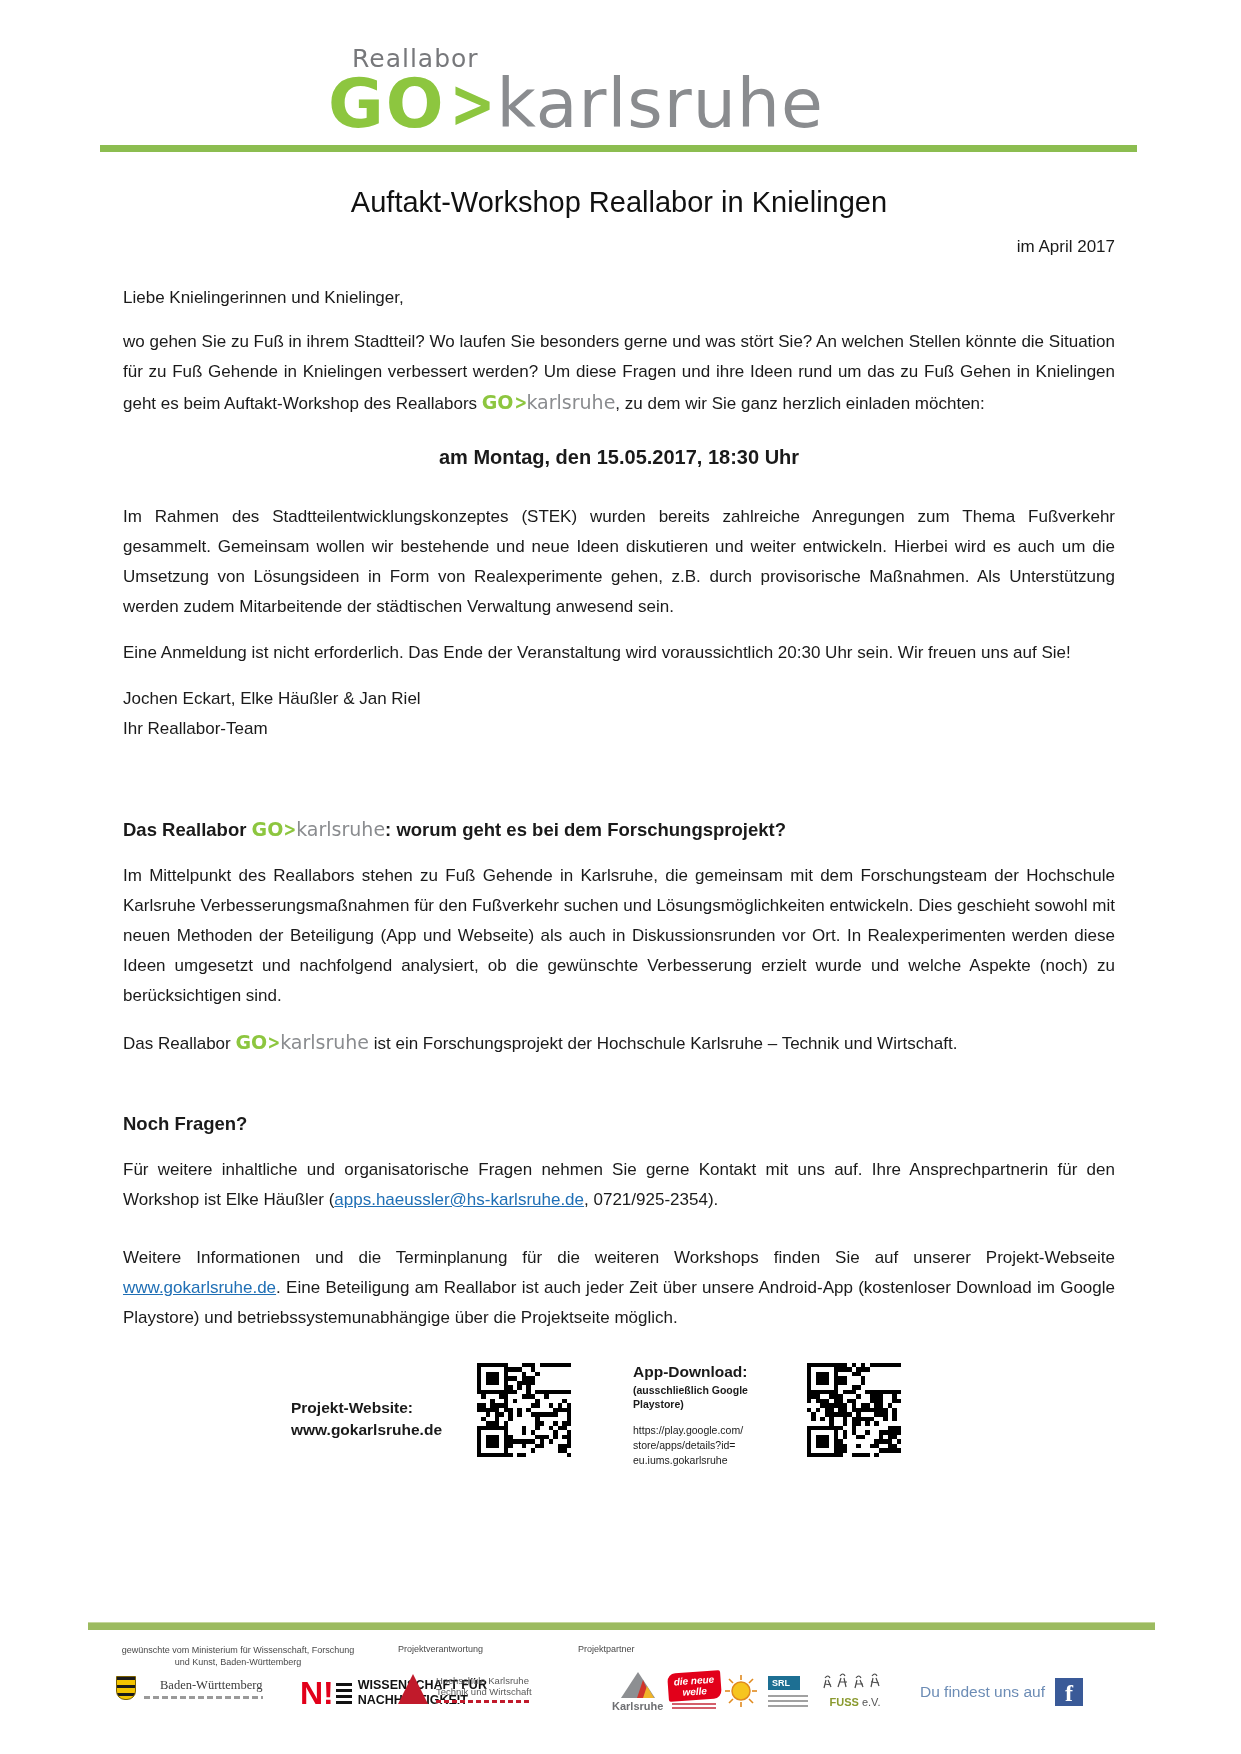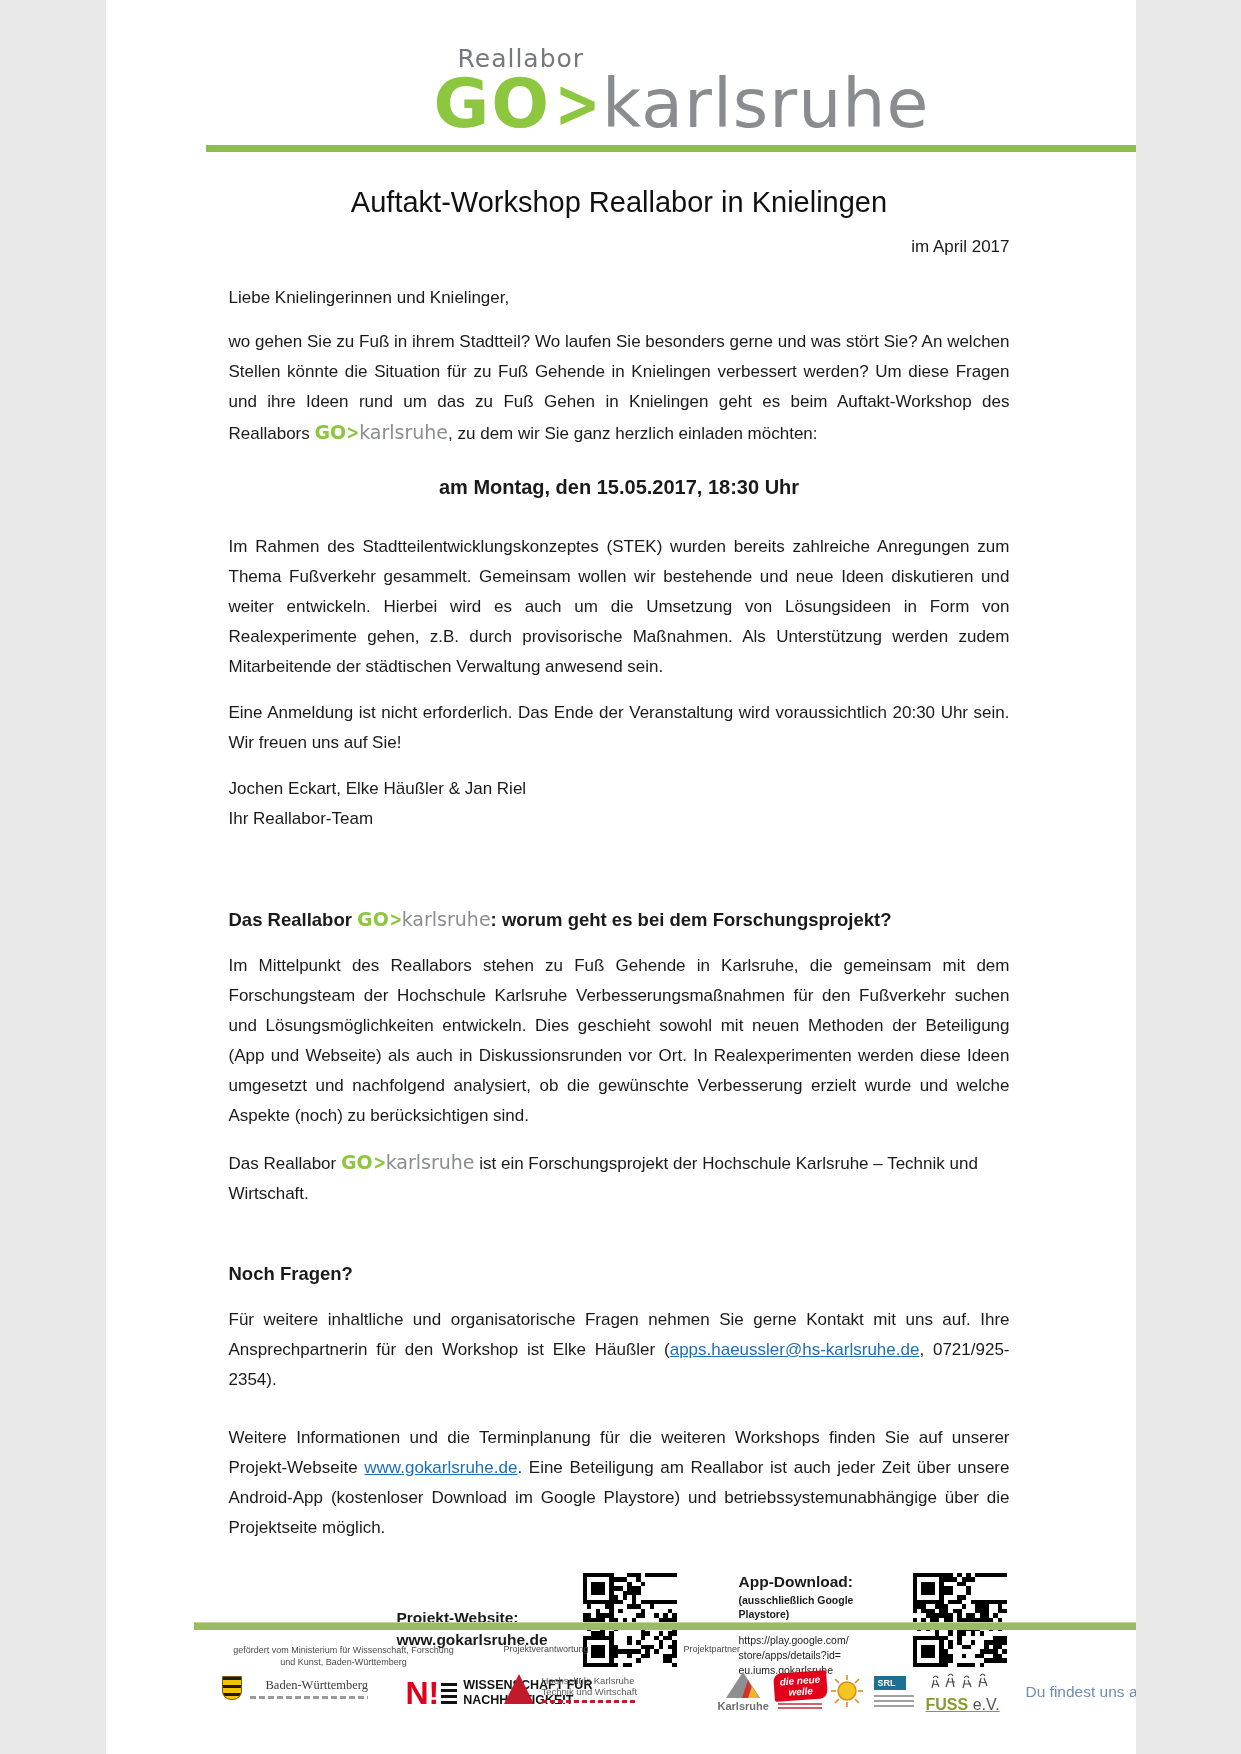--- a/index.html
+++ b/index.html
@@ -1,18 +1,18 @@
 <!DOCTYPE html>
 <html><head>
 <meta charset="utf-8">
 <style>
   * { margin:0; padding:0; box-sizing:border-box; }
   html,body { background:#e9e9e9; }
   .page {
-    position:relative; width:1030px; height:1754px; margin:0 auto;
+    position:relative; width:1241px; height:1754px; margin:0 auto;
     background:#ffffff; overflow:hidden;
     font-family:"Liberation Sans", sans-serif; color:#1a1a1a;
   }
   
   .header { padding-top:44px; }
   .brand-sub {
     margin-left:352px; font-family:"DejaVu Sans", sans-serif;
     font-size:25px; color:#77787b; letter-spacing:1px;
   }
   .brand-main {
@@ -95,21 +95,21 @@
     padding:3px 6px; border-radius:8px 2px 8px 2px; transform:rotate(-4deg); text-align:center; }
   .welle-cap { margin-top:3px; width:44px; height:6px; background:repeating-linear-gradient(0deg,#c11a2b 0 2px,#fff 2px 4px); opacity:.7; }
   
   .sun { left:724px; top:4px; }
   
   .srl { left:768px; top:6px; flex-direction:column; align-items:flex-start; }
   .srl-box { background:#1d6f93; color:#fff; font-size:9px; font-weight:bold; padding:2px 10px 2px 4px; }
   .srl-lines { width:40px; height:14px; margin-top:3px; background:repeating-linear-gradient(0deg,#8a8a8a 0 2px,#fff 2px 5px); opacity:.8; }
   
   .fuss { left:820px; top:2px; flex-direction:column; align-items:center; }
-  .fuss-txt { font-size:16px; font-weight:bold; color:#8a9a2f; margin-top:-2px;text-decoration:underline; }
+  .fuss-txt { font-size:11px; font-weight:bold; color:#8a9a2f; margin-top:-2px; }
   .fuss-ev { color:#555; font-weight:normal; }
   
   .fb { left:920px; top:8px; }
   .fb-txt { font-size:15.5px; color:#6c8cb5; margin-right:10px; }
   .fb-box { width:28px; height:28px; background:#3a5a98; color:#fff; font-family:"Liberation Serif", serif;
     font-weight:bold; font-size:24px; display:flex; align-items:flex-end; justify-content:center; line-height:26px; }
 </style>
 </head>
 <body>
 
@@ -610,21 +610,21 @@
           <i style="grid-row:21;grid-column:14"></i>
           <i style="grid-row:21;grid-column:16"></i>
         </div>
     </div>
   </div>
 
   <div class="footer">
     <div class="footer-rule"></div>
 
     <div class="cap cap-fund">
-      <div>gefördert vom Ministerium für Wissenschaft, Forschung</div>
+      <div>gewünschte vom Ministerium für Wissenschaft, Forschung</div>
       <div>und Kunst, Baden-Württemberg</div>
     </div>
     <div class="cap cap-resp">Projektverantwortung</div>
     <div class="cap cap-partner">Projektpartner</div>
 
     <div class="logo-row">
 
       <div class="flogo bw">
         <div class="bw-shield"></div>
         <div>

